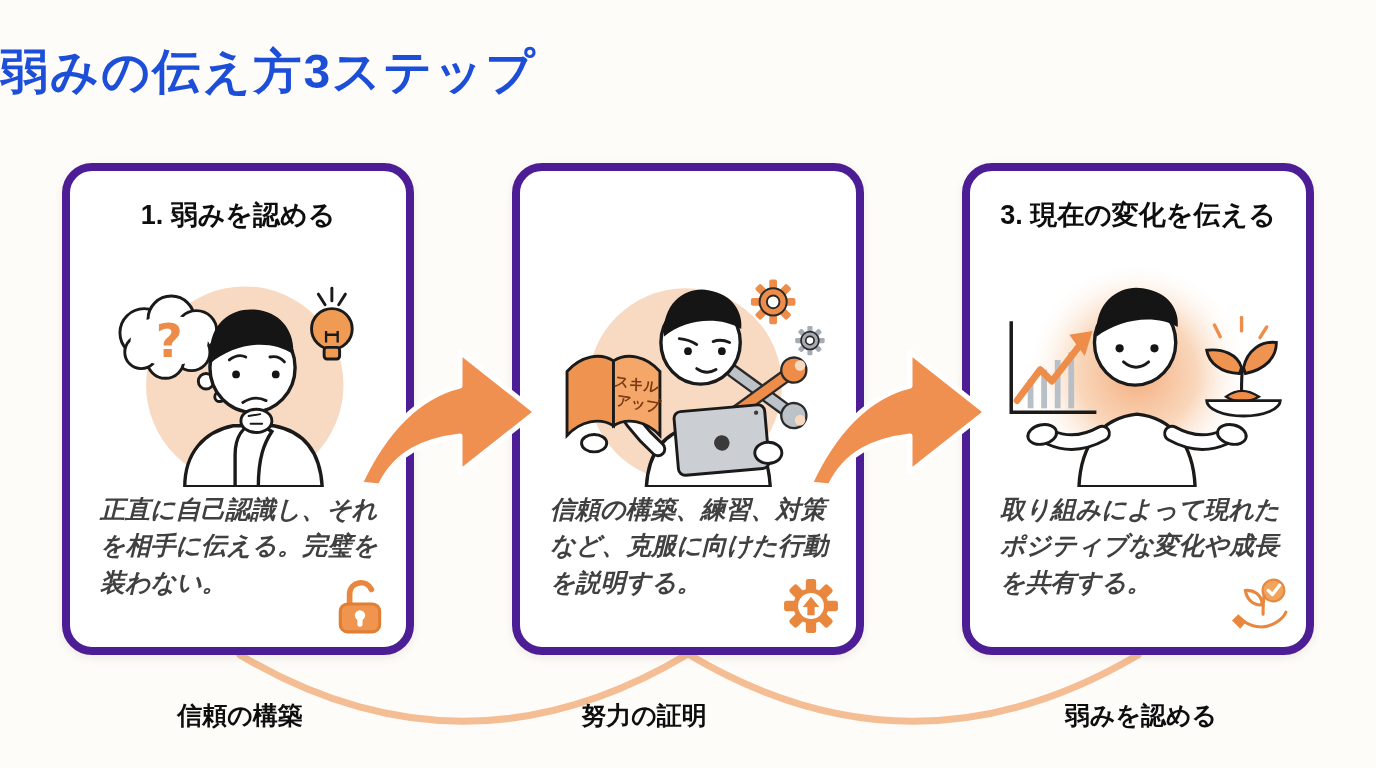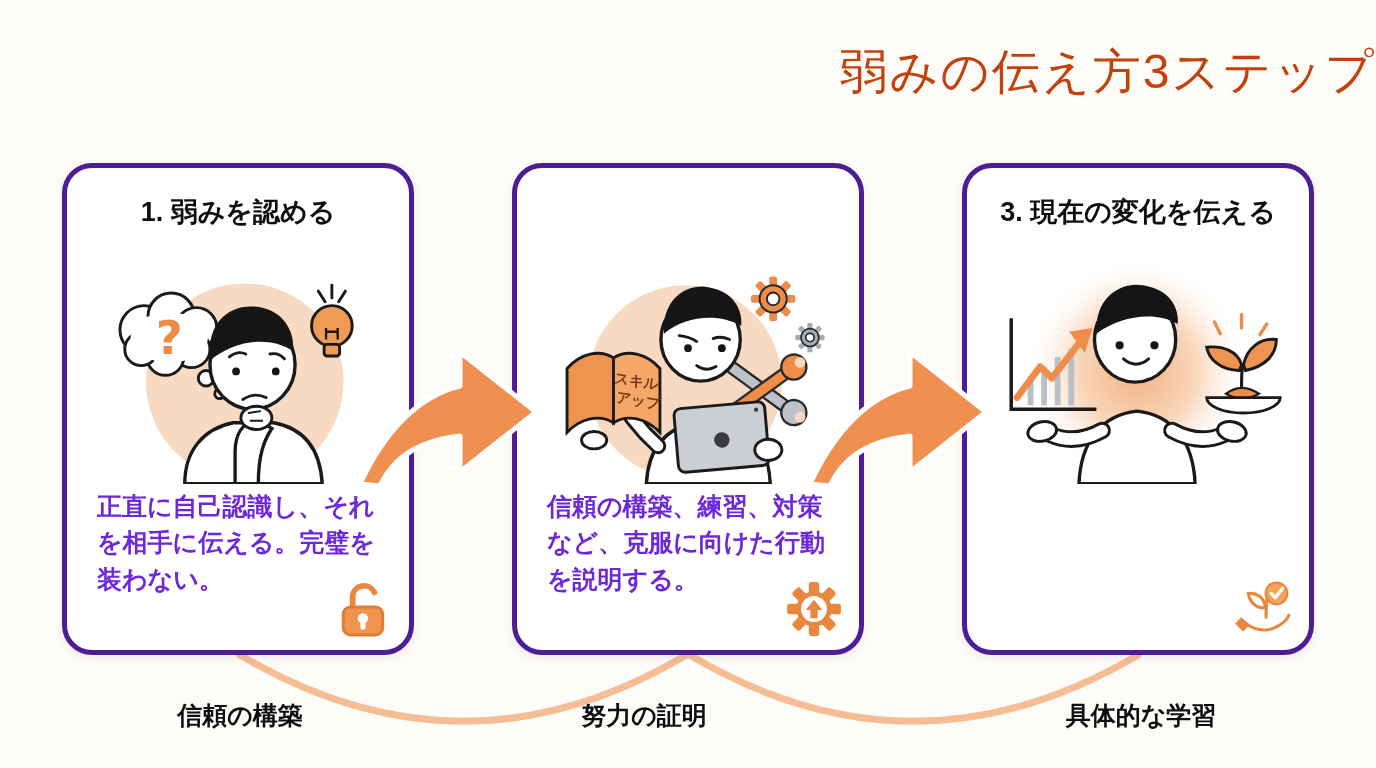--- a/index.html
+++ b/index.html
@@ -4,40 +4,40 @@
 <style>
   html,body{margin:0;padding:0;}
   body{
     width:1376px;height:768px;position:relative;overflow:hidden;
     background:#FDFCF9;
     font-family:"Liberation Sans","DejaVu Sans",sans-serif;
     color:#111;
   }
   .page-title{
     position:absolute;top:40px;left:0;width:100%;
-    text-align:right;font-size:48px;font-weight:400;letter-spacing:2px;color:#c2410c;
+    text-align:left;font-size:48px;font-weight:700;letter-spacing:2px;color:#1d4ed8;
   }
   
   .connector-layer{position:absolute;left:0;top:0;width:1376px;height:768px;z-index:1;}
   
   .card{
     position:absolute;top:163px;width:352px;height:492px;box-sizing:border-box;
-    background:#fff;border:5px solid #4c1d95;border-radius:30px;
+    background:#fff;border:8px solid #4c1d95;border-radius:30px;
     box-shadow:0 3px 8px rgba(120,80,40,.10);
     z-index:2;
   }
   .card-1{left:62px;} .card-2{left:512px;} .card-3{left:962px;}
   .card-heading{
     position:absolute;top:26px;left:14px;right:14px;
     text-align:center;font-size:27px;font-weight:700;line-height:1.35;color:#0e0e0e;
   }
   .card-illus{position:absolute;top:88px;left:50%;transform:translateX(-50%);}
   .card-desc{
     position:absolute;top:320px;left:30px;right:22px;
-    font-size:25px;font-weight:700;line-height:1.45;color:#6d28d9;
+    font-size:25px;font-weight:700;line-height:1.45;color:#404040;font-style:italic;
   }
   .card-badge{position:absolute;right:16px;bottom:12px;width:58px;height:58px;}
   
   .flow-arrow{position:absolute;top:336px;width:186px;height:150px;z-index:3;}
   .flow-arrow-1{left:356px;}
   .flow-arrow-2{left:806px;}
   
   .footer-label{
     position:absolute;top:699px;width:260px;text-align:center;
     font-size:25px;font-weight:700;color:#0e0e0e;z-index:2;
@@ -241,33 +241,34 @@
           <path d="M70,12 L63,23"></path>
       </g>
       <path d="M42,60 C22,60 10,48 8,36 C24,34 40,40 44,54 Z" fill="#EF9350" stroke="#1a1a1a" stroke-width="3"></path>
       <path d="M46,54 C50,36 64,26 80,28 C80,44 68,56 48,60 Z" fill="#EF9350" stroke="#1a1a1a" stroke-width="3"></path>
       <path d="M44,78 C44,68 44,62 45,56" stroke="#1a1a1a" stroke-width="3.2" fill="none" stroke-linecap="round"></path>
       <path d="M28,84 Q44,72 62,84 Q44,94 28,84 Z" fill="#EE8C49" stroke="#1a1a1a" stroke-width="2.4"></path>
       <path d="M8,88 A38,16 0 0 0 84,88 Z" fill="#fff" stroke="#1a1a1a" stroke-width="3"></path>
     </g>
   </svg>
 
+  <div class="card-desc">取り組みによって現れたポジティブな変化や成長を共有する。</div>
 
   <svg class="card-badge" viewBox="0 0 56 56">
     <circle cx="40" cy="13" r="10.5" fill="#F2A45C" stroke="#E8873D" stroke-width="2"></circle>
     <path d="M35,13 L39,17 L46,8" fill="none" stroke="#fff" stroke-width="3.2" stroke-linecap="round" stroke-linejoin="round"></path>
     <path d="M30,36 C30,29 30,24 31,18" fill="none" stroke="#E8873D" stroke-width="3" stroke-linecap="round"></path>
     <path d="M28,27 C20,27 14,21 13,13 C21,12 28,17 29,25 Z" fill="#fff" stroke="#E8873D" stroke-width="3"></path>
     <path d="M10,42 Q28,54 44,43 Q50,39 52,34" fill="none" stroke="#E8873D" stroke-width="3" stroke-linecap="round"></path>
     <polygon points="6,36 14,43 8,50 0,42" fill="#E8873D"></polygon>
   </svg>
 </div>
 
 <svg class="flow-arrow flow-arrow-1" viewBox="0 0 186 150">
   <path d="M4,148 C28,96 62,60 104,50 L104,16 L180,76 L104,136 L104,100 C70,104 40,116 24,150 Z" fill="#EF8F50" stroke="#ffffff" stroke-width="5" stroke-linejoin="round"></path>
 </svg>
 <svg class="flow-arrow flow-arrow-2" viewBox="0 0 186 150">
   <path d="M4,148 C28,96 62,60 104,50 L104,16 L180,76 L104,136 L104,100 C70,104 40,116 24,150 Z" fill="#EF8F50" stroke="#ffffff" stroke-width="5" stroke-linejoin="round"></path>
 </svg>
 
 <div class="footer-label footer-label-1">信頼の構築</div>
 <div class="footer-label footer-label-2">努力の証明</div>
-<div class="footer-label footer-label-3">具体的な学習</div>
+<div class="footer-label footer-label-3">弱みを認める</div>
 
 </body></html>

